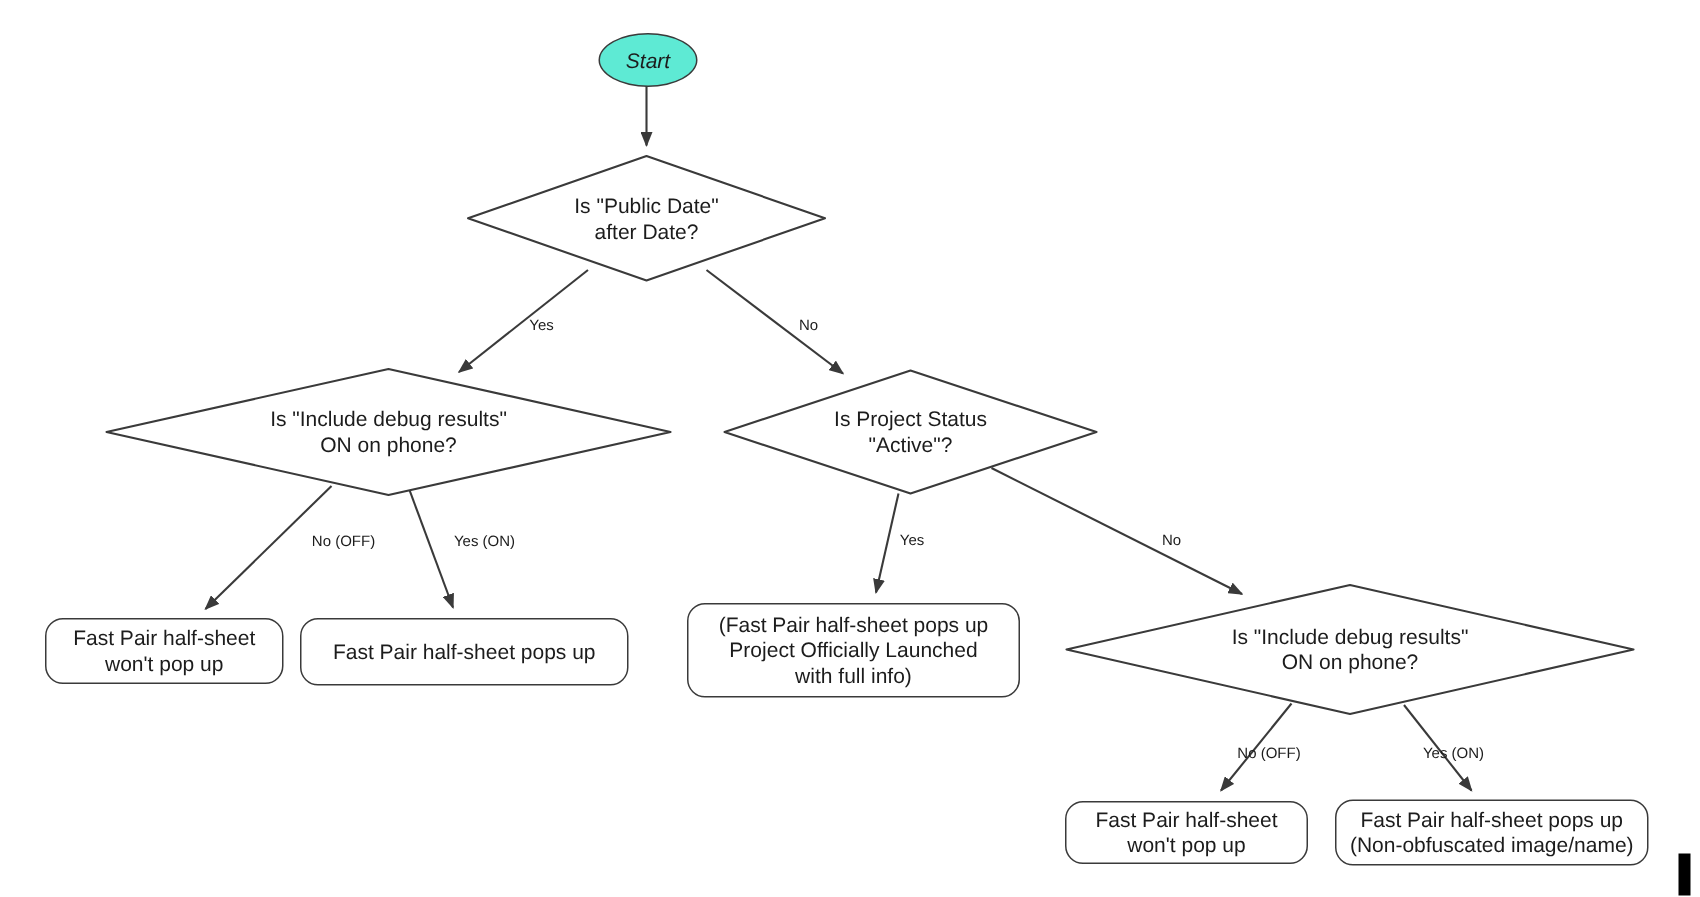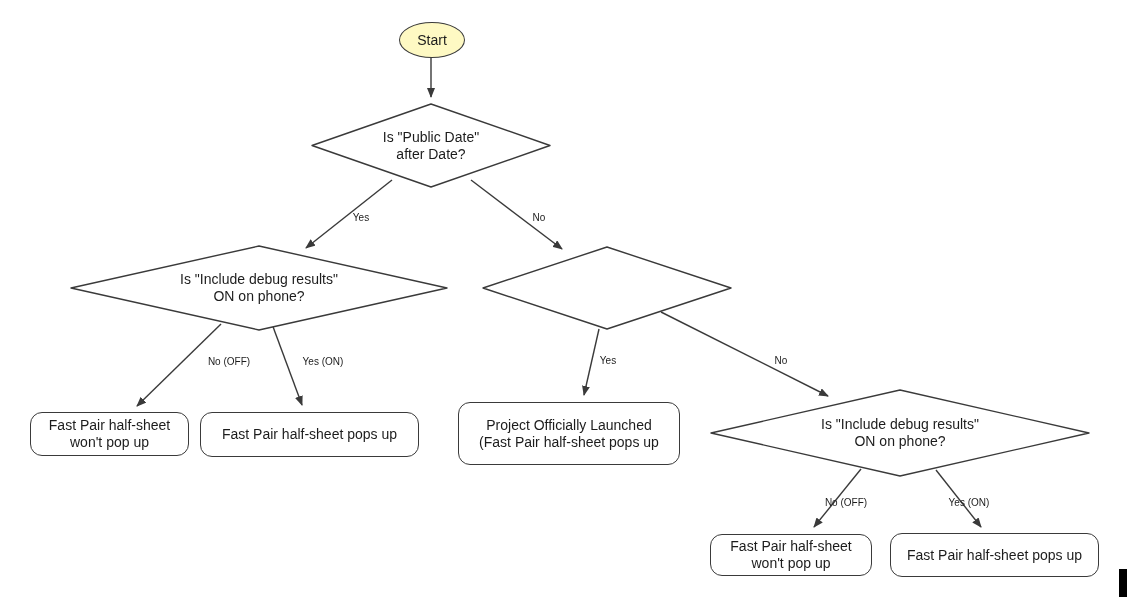--- a/index.html
+++ b/index.html
@@ -9,21 +9,22 @@
     background:#ffffff;
     font-family:"Liberation Sans", sans-serif;
     color:#1c1c1c;
     overflow:hidden;
   }
   svg.edges{position:absolute;left:0;top:0;}
   .node{position:absolute;display:flex;align-items:center;justify-content:center;text-align:center;}
   .node .label{position:relative;z-index:2;font-size:14px;line-height:17px;white-space:nowrap;}
   .terminal{
     border:1.4px solid #3a3a3a;border-radius:50%;
-    background:#fef9c3;
+    background:#5eead4;
+    font-style:italic;
   }
   .decision svg.shape{position:absolute;left:0;top:0;width:100%;height:100%;z-index:1;}
   .decision svg.shape polygon{fill:#ffffff;stroke:#3a3a3a;stroke-width:1.4;stroke-linejoin:round;}
   .result{
     border:1.4px solid #3a3a3a;border-radius:12px;
     background:#ffffff;
   }
   .edge-label{
     position:absolute;transform:translate(-50%,-50%);
     font-size:10px;line-height:16px;white-space:nowrap;z-index:3;
@@ -73,20 +74,24 @@
     <div class="label">
       <div>Is "Include debug results"</div>
       <div>ON on phone?</div>
     </div>
   </div>
 
   <div class="node decision" style="left:482px;top:246px;width:250px;height:84px;">
     <svg class="shape" viewBox="0 0 250 84" aria-hidden="true">
       <polygon points="125,1 249,42 125,83 1,42"></polygon>
     </svg>
+    <div class="label">
+      <div>Is Project Status</div>
+      <div>"Active"?</div>
+    </div>
   </div>
 
   <div class="node decision" style="left:710px;top:389px;width:380px;height:88px;">
     <svg class="shape" viewBox="0 0 380 88" aria-hidden="true">
       <polygon points="190,1 379,44 190,87 1,44"></polygon>
     </svg>
     <div class="label">
       <div>Is "Include debug results"</div>
       <div>ON on phone?</div>
     </div>
@@ -100,35 +105,37 @@
   </div>
 
   <div class="node result" style="left:200px;top:412px;width:217px;height:43px;">
     <div class="label">
       <div>Fast Pair half-sheet pops up</div>
     </div>
   </div>
 
   <div class="node result" style="left:458px;top:402px;width:220px;height:61px;">
     <div class="label">
+      <div>(Fast Pair half-sheet pops up</div>
       <div>Project Officially Launched</div>
-      <div>(Fast Pair half-sheet pops up</div>
+      <div>with full info)</div>
     </div>
   </div>
 
   <div class="node result" style="left:710px;top:534px;width:160px;height:40px;">
     <div class="label">
       <div>Fast Pair half-sheet</div>
       <div>won't pop up</div>
     </div>
   </div>
 
   <div class="node result" style="left:890px;top:533px;width:207px;height:42px;">
     <div class="label">
       <div>Fast Pair half-sheet pops up</div>
+      <div>(Non-obfuscated image/name)</div>
     </div>
   </div>
 
   <div class="edge-label" style="left:361px;top:218px;">Yes</div>
   <div class="edge-label" style="left:539px;top:218px;">No</div>
   <div class="edge-label" style="left:229px;top:362px;">No (OFF)</div>
   <div class="edge-label" style="left:323px;top:362px;">Yes (ON)</div>
   <div class="edge-label" style="left:608px;top:361px;">Yes</div>
   <div class="edge-label" style="left:781px;top:361px;">No</div>
   <div class="edge-label" style="left:846px;top:503px;">No (OFF)</div>

